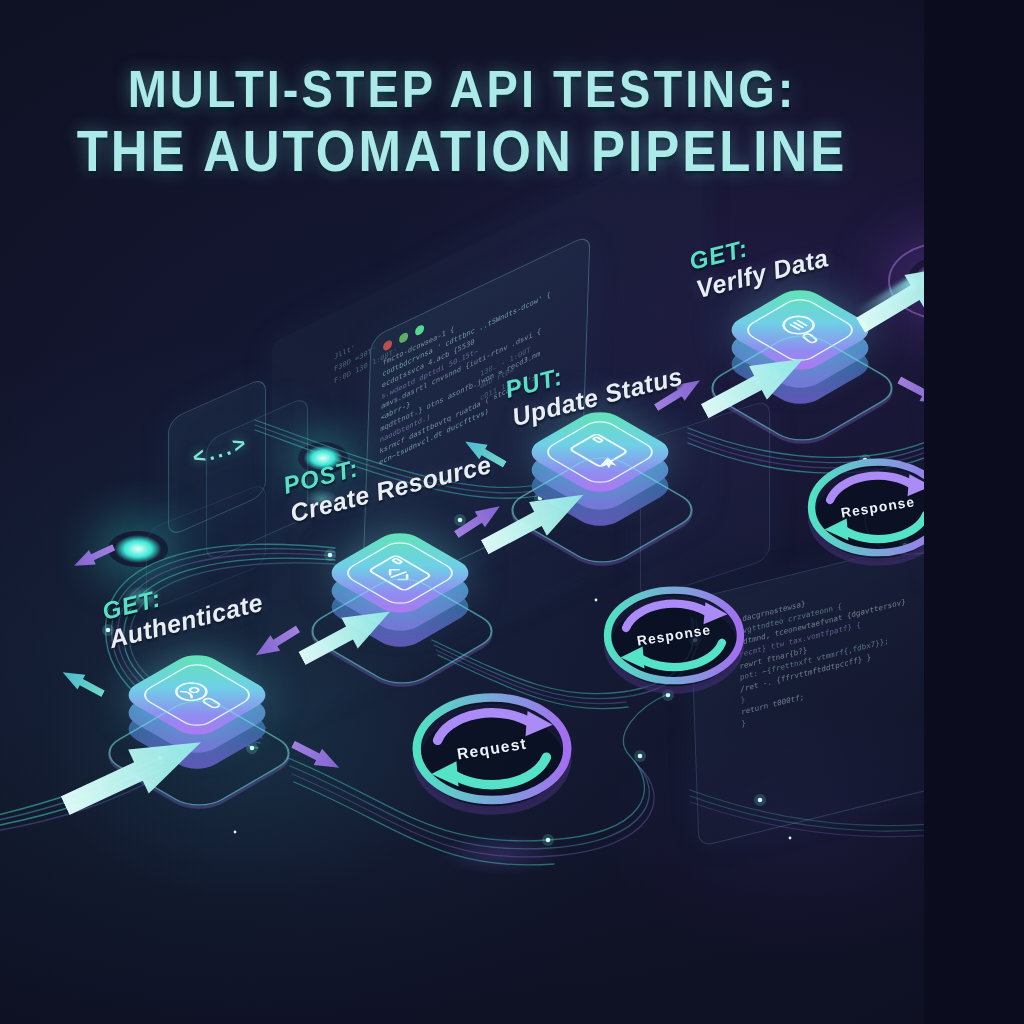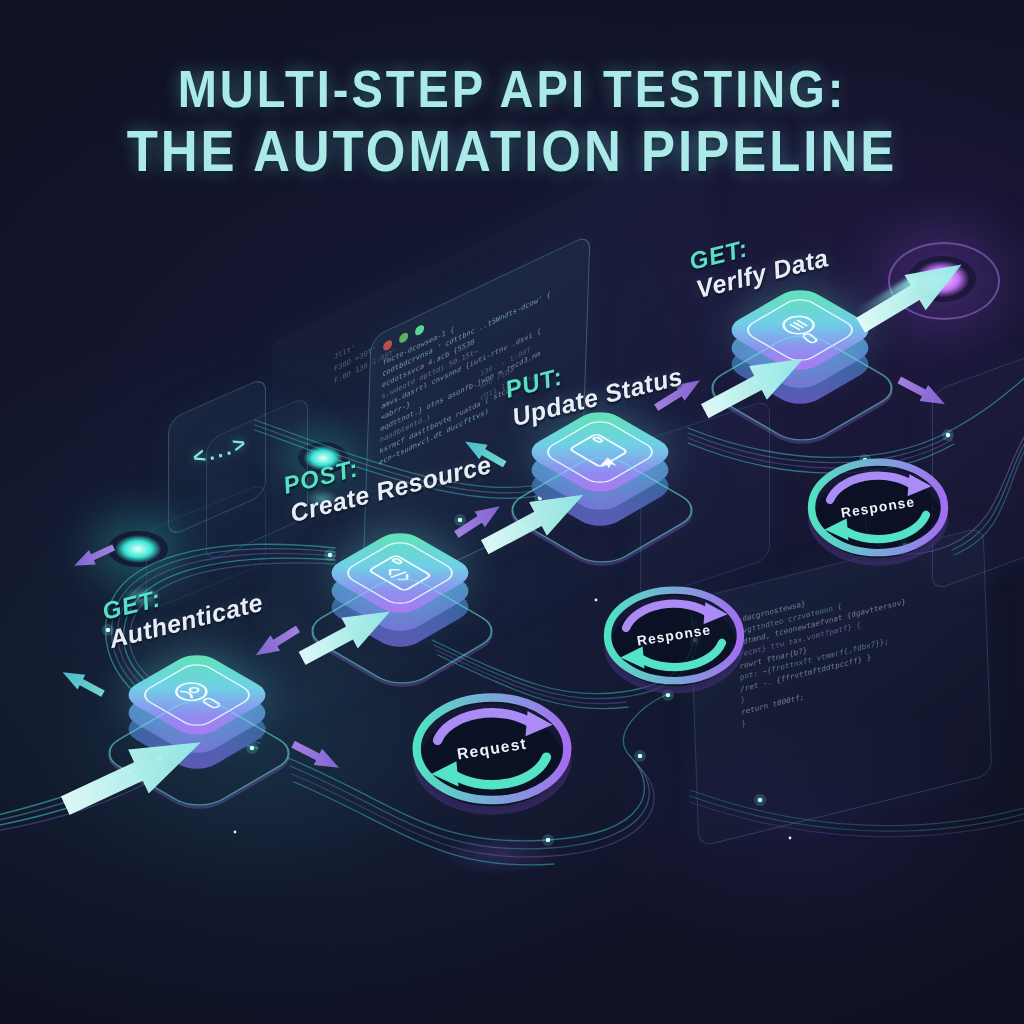--- a/index.html
+++ b/index.html
@@ -1,16 +1,16 @@
 <!DOCTYPE html>
 <html><head>
 <meta charset="utf-8">
 <style>
   html,body{margin:0;padding:0;background:#0b0d1e;}
-  .stage{position:relative;width:1024px;height:1024px;overflow:hidden;
+  .stage{position:relative;width:924px;height:1024px;overflow:hidden;
     background:
       radial-gradient(900px 600px at 22% 68%, rgba(40,120,135,.14), rgba(0,0,0,0) 60%),
       radial-gradient(700px 500px at 88% 28%, rgba(120,60,200,.12), rgba(0,0,0,0) 62%),
       radial-gradient(1200px 900px at 50% 45%, #171a38 0%, #101226 55%, #0b0d1e 100%);
     font-family:"Liberation Sans", sans-serif;}
   .abs{position:absolute;}
 
   
   .title{left:0;right:0;top:58px;text-align:center;z-index:9;color:#ace9e9;
     font-weight:bold;letter-spacing:3px;transform:scaleY(1.12);transform-origin:top center;}

